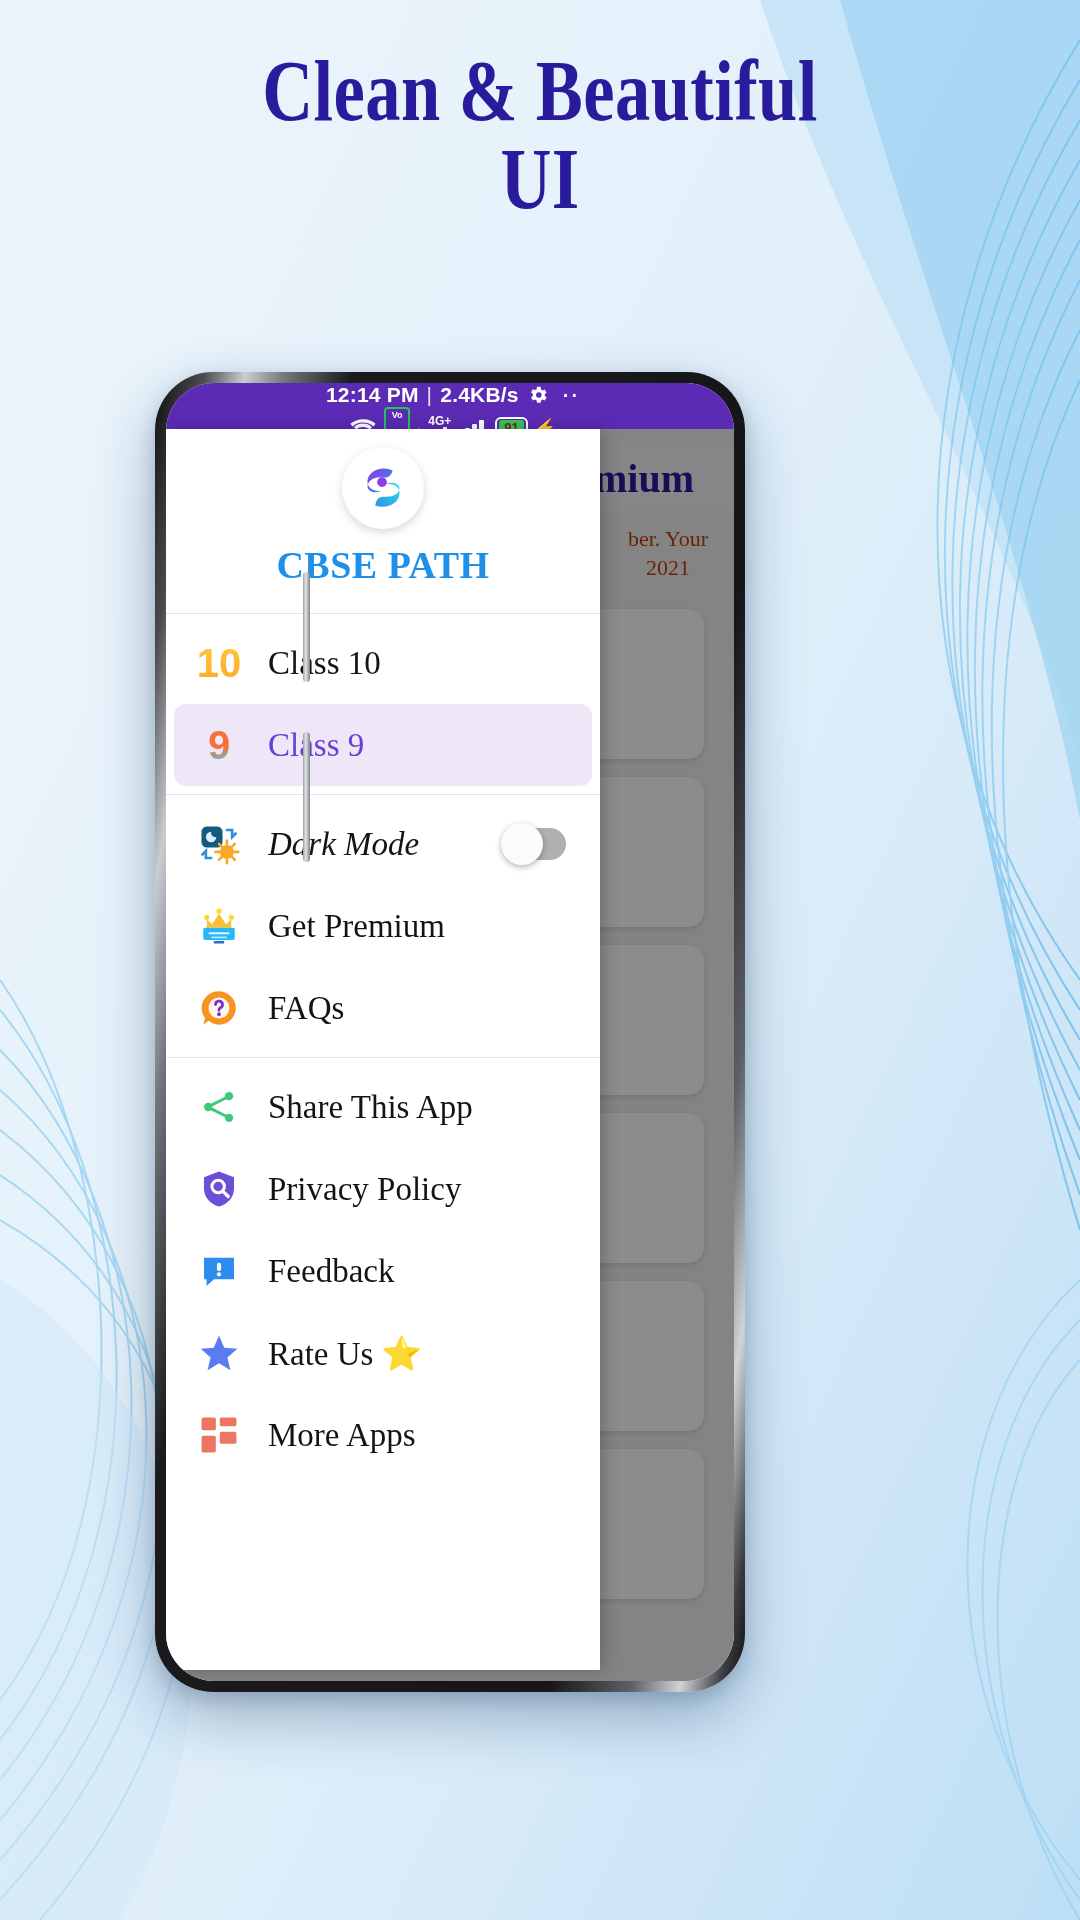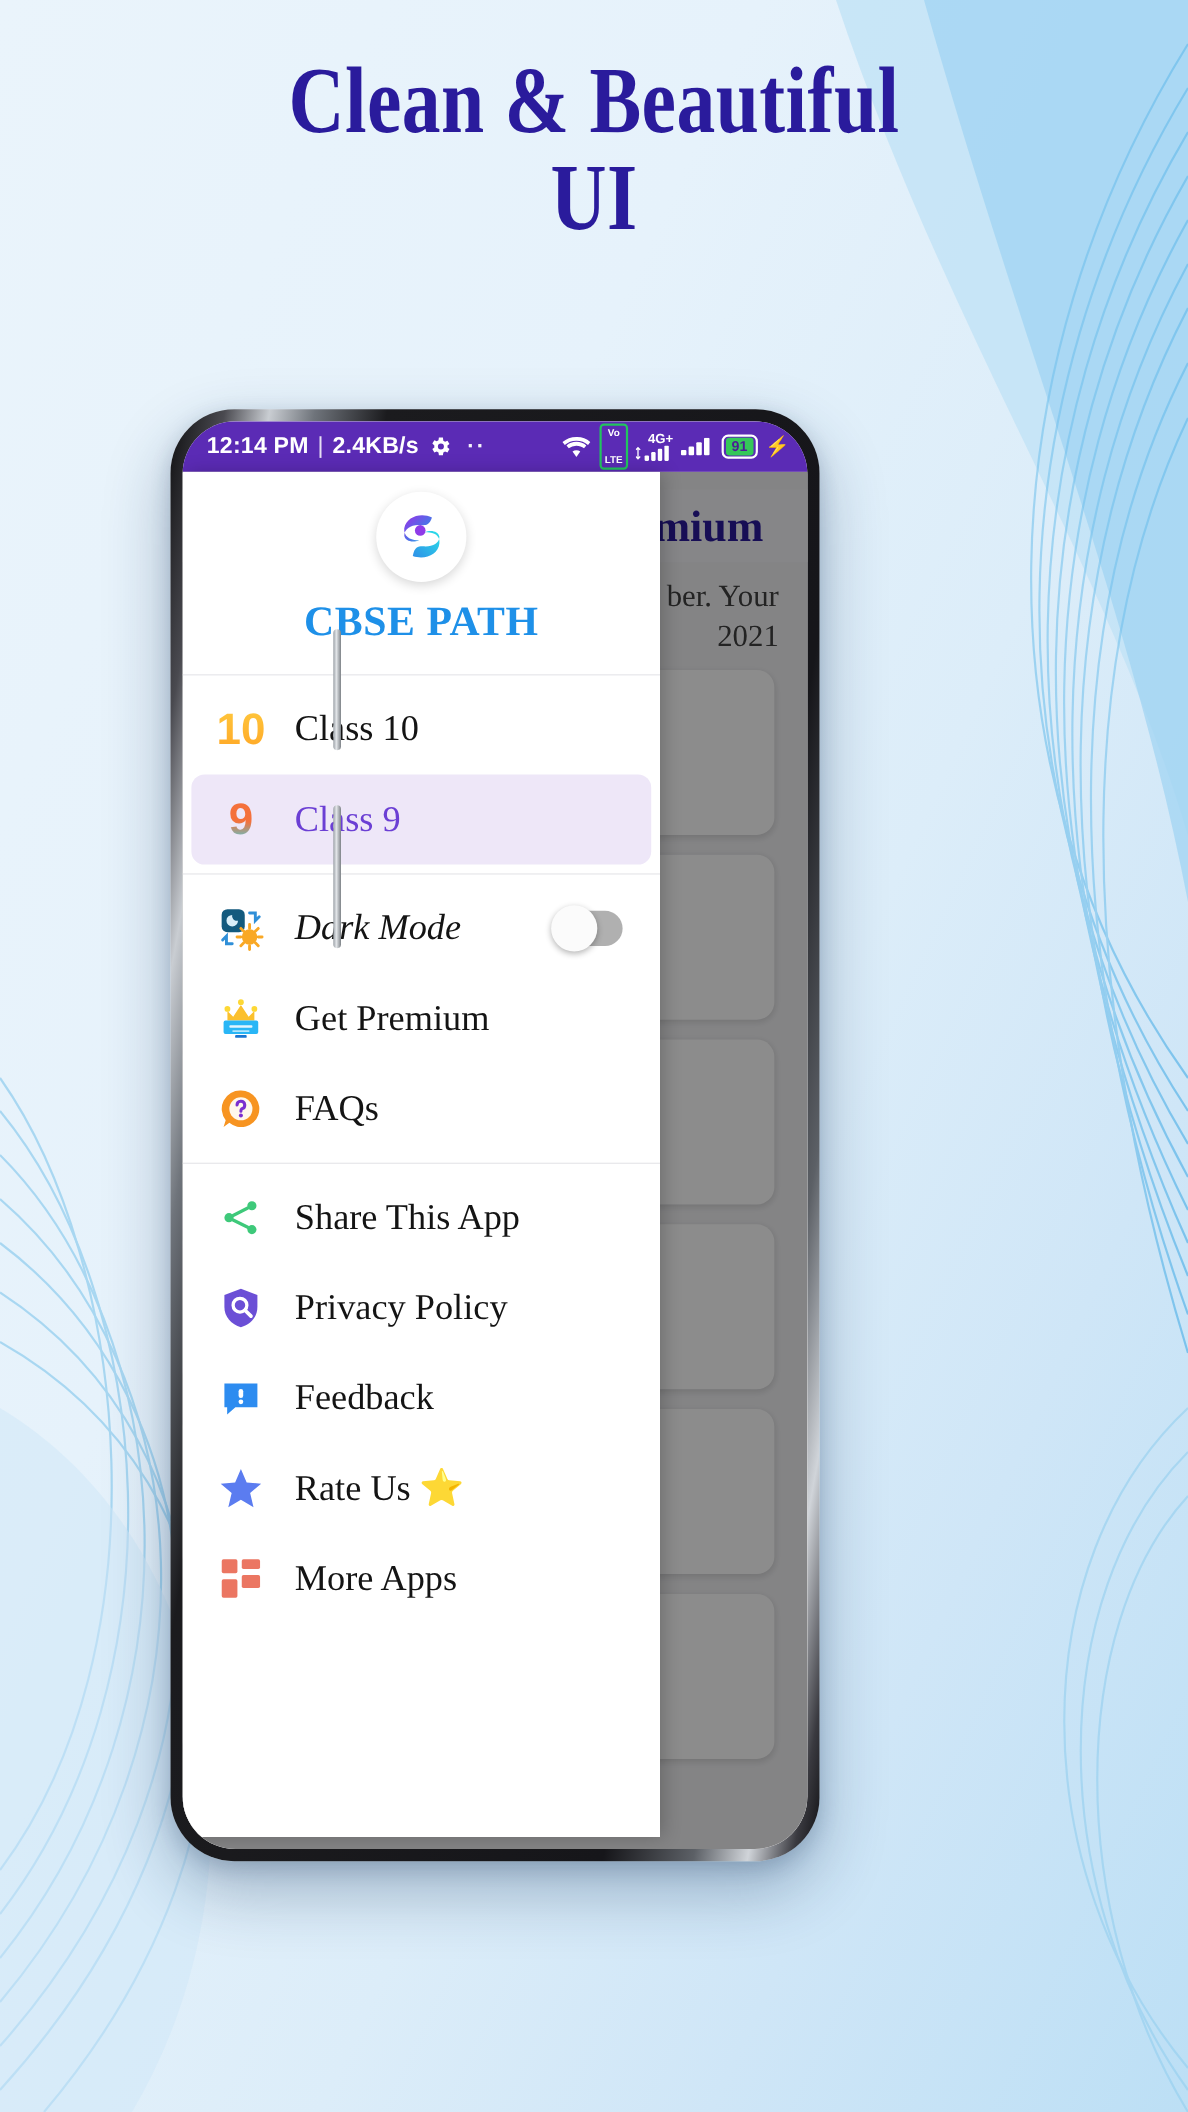--- a/index.html
+++ b/index.html
@@ -40,44 +40,45 @@
     background:linear-gradient(90deg,#9aa0a6,#e3e6e9 40%,#7d8287);
     z-index:30;
   }
 
   
   .statusbar{
     position:relative;height:46px;background:#5b2bb5;color:#fff;
     display:flex;align-items:center;justify-content:space-between;
     padding:0 16px 0 22px;box-sizing:border-box;
     font-family:"Liberation Sans",sans-serif;
+    flex-direction:column;
   }
   .sb-left{display:flex;align-items:center;gap:8px;font-size:21px;font-weight:700;letter-spacing:.2px;}
   .sb-left .sep{font-weight:400;opacity:.85;}
   .sb-right{display:flex;align-items:center;gap:7px;}
   .dots{letter-spacing:2px;font-size:20px;line-height:0;padding-left:6px;opacity:.95;}
   .volte{
     border:2px solid #22c55e;border-radius:4px;font-size:9px;line-height:9px;font-weight:700;
     padding:2px 3px;text-align:center;
   }
   .netlab{font-size:12px;font-weight:700;line-height:11px;}
   .batt{
     border:2px solid #fff;border-radius:6px;padding:1px 2px;display:flex;align-items:center;
   }
-  .batt .fill{background:#35c759;color:#4c1d95;font-size:13px;font-weight:700;
+  .batt .fill{background:#35c759;color:#7f1d1d;font-size:13px;font-weight:700;
     padding:1px 5px;border-radius:3px;line-height:14px;}
 
   
   .bg-content{position:absolute;left:0;top:46px;right:0;bottom:0;background:#f1f1f3;overflow:hidden;}
   .bg-premium{
     position:absolute;left:0;right:0;top:16px;height:66px;background:#f5f5f7;
     display:flex;align-items:center;justify-content:flex-end;padding-right:40px;box-sizing:border-box;
   }
   .bg-premium span{font-size:40px;font-weight:700;color:#2a1b9c;}
-  .bg-note{position:absolute;right:26px;top:96px;text-align:right;font-size:28px;color:#404040;line-height:1.3;}
+  .bg-note{position:absolute;right:26px;top:96px;text-align:center;font-size:22px;color:#c2410c;line-height:1.3;}
   .bg-cards{position:absolute;left:0;right:0;top:180px;bottom:0;padding:0 18px 0 0;box-sizing:border-box;}
   .bg-card{
     position:relative;height:150px;margin:0 12px 18px 0;background:#fff;border-radius:16px;
     box-shadow:0 2px 7px rgba(0,0,0,.13);
     display:flex;flex-direction:column;align-items:center;justify-content:center;gap:8px;
     padding-left:170px;box-sizing:border-box;
   }
   .bg-card .circ{width:72px;height:72px;border-radius:50%;display:flex;align-items:center;justify-content:center;font-size:34px;}
   .bg-card .lbl{font-size:27px;color:#111;white-space:nowrap;}
   

